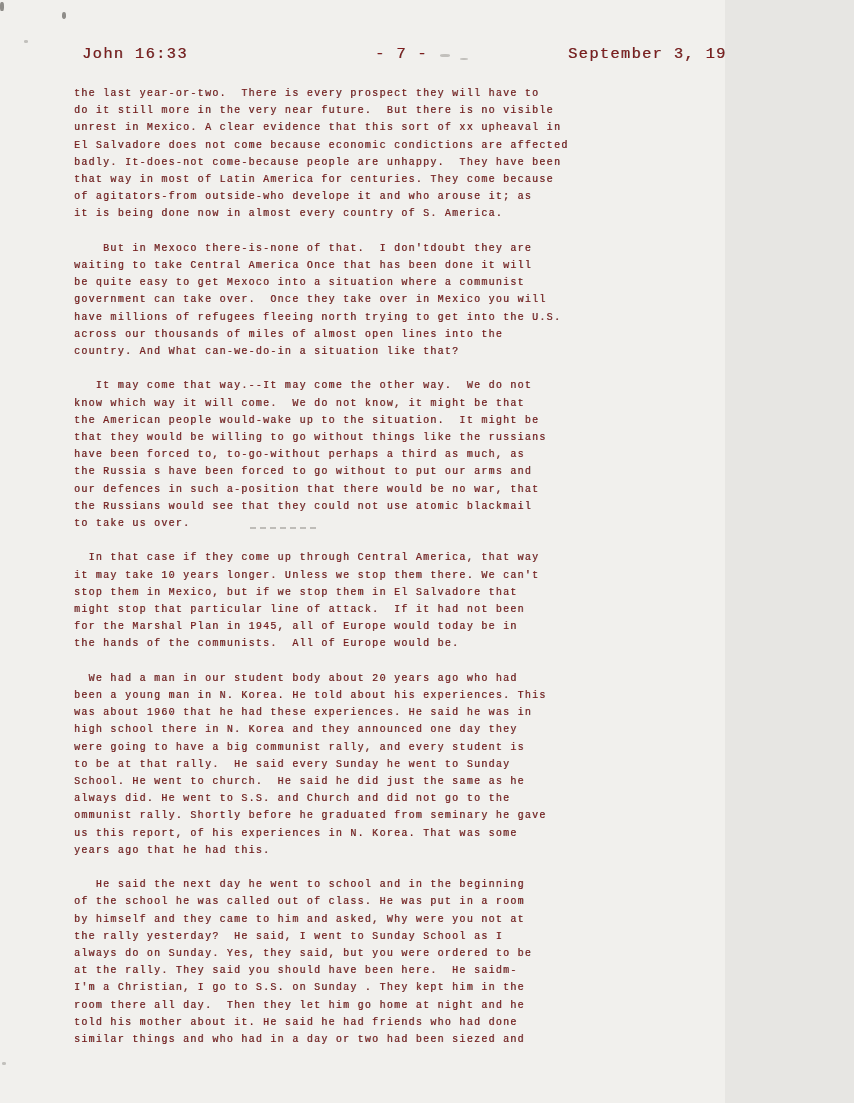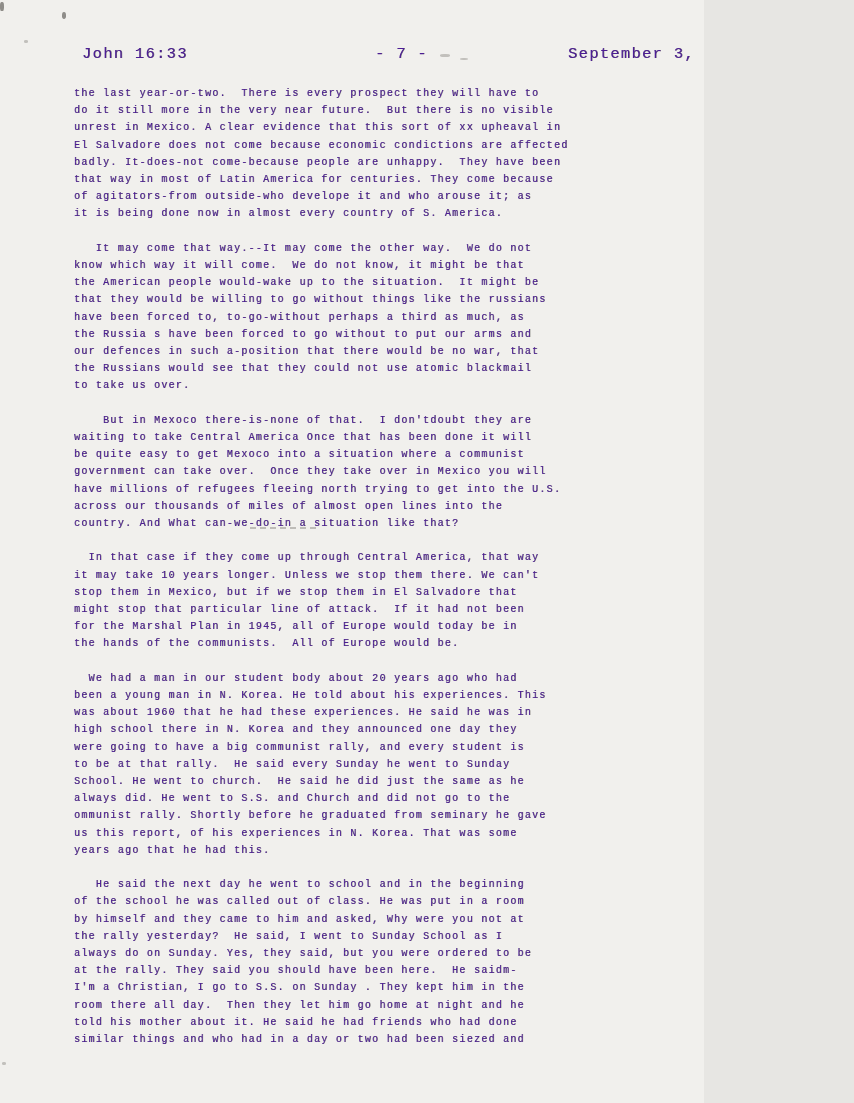--- a/index.html
+++ b/index.html
@@ -3,22 +3,23 @@
 <meta charset="utf-8">
 <style>
   html, body { margin: 0; padding: 0; background: #e7e6e3; }
   .page {
     position: relative;
     width: 704px;
     height: 1103px;
     background: #f1f0ed;
     overflow: hidden;
     font-family: "Liberation Mono", "DejaVu Sans Mono", monospace;
-    color: #4c1d95;
+    color: #7f1d1d;
     text-shadow: 0.5px 0 0 rgba(30,28,26,0.55);
+    padding-left: 21px;
   }
   .hdr-item {
     position: absolute;
     top: 46px;
     font-size: 15.5px;
     letter-spacing: 1.27px;
     line-height: 17.2px;
     white-space: pre;
   }
   .hdr-left   { left: 82px; }
@@ -68,36 +69,36 @@
 
   <div class="doc-body">
     <p class="para">the last year-or-two.  There is every prospect they will have to
 do it still more in the very near future.  But there is no visible
 unrest in Mexico. A clear evidence that this sort of xx upheaval in
 El Salvadore does not come because economic condictions are affected
 badly. It-does-not come-because people are unhappy.  They have been
 that way in most of Latin America for centuries. They come because
 of agitators-from outside-who develope it and who arouse it; as
 it is being done now in almost every country of S. America.</p>
+    <p class="para">    But in Mexoco there-is-none of that.  I don'tdoubt they are
+waiting to take Central America Once that has been done it will
+be quite easy to get Mexoco into a situation where a communist
+government can take over.  Once they take over in Mexico you will
+have millions of refugees fleeing north trying to get into the U.S.
+across our thousands of miles of almost open lines into the
+country. And What can-we-do-in a situation like that?</p>
     <p class="para">   It may come that way.--It may come the other way.  We do not
 know which way it will come.  We do not know, it might be that
 the American people would-wake up to the situation.  It might be
 that they would be willing to go without things like the russians
 have been forced to, to-go-without perhaps a third as much, as
 the Russia s have been forced to go without to put our arms and
 our defences in such a-position that there would be no war, that
 the Russians would see that they could not use atomic blackmail
 to take us over.</p>
-    <p class="para">    But in Mexoco there-is-none of that.  I don'tdoubt they are
-waiting to take Central America Once that has been done it will
-be quite easy to get Mexoco into a situation where a communist
-government can take over.  Once they take over in Mexico you will
-have millions of refugees fleeing north trying to get into the U.S.
-across our thousands of miles of almost open lines into the
-country. And What can-we-do-in a situation like that?</p>
     <p class="para">  In that case if they come up through Central America, that way
 it may take 10 years longer. Unless we stop them there. We can't
 stop them in Mexico, but if we stop them in El Salvadore that
 might stop that particular line of attack.  If it had not been
 for the Marshal Plan in 1945, all of Europe would today be in
 the hands of the communists.  All of Europe would be.</p>
     <p class="para">  We had a man in our student body about 20 years ago who had
 been a young man in N. Korea. He told about his experiences. This
 was about 1960 that he had these experiences. He said he was in
 high school there in N. Korea and they announced one day they

